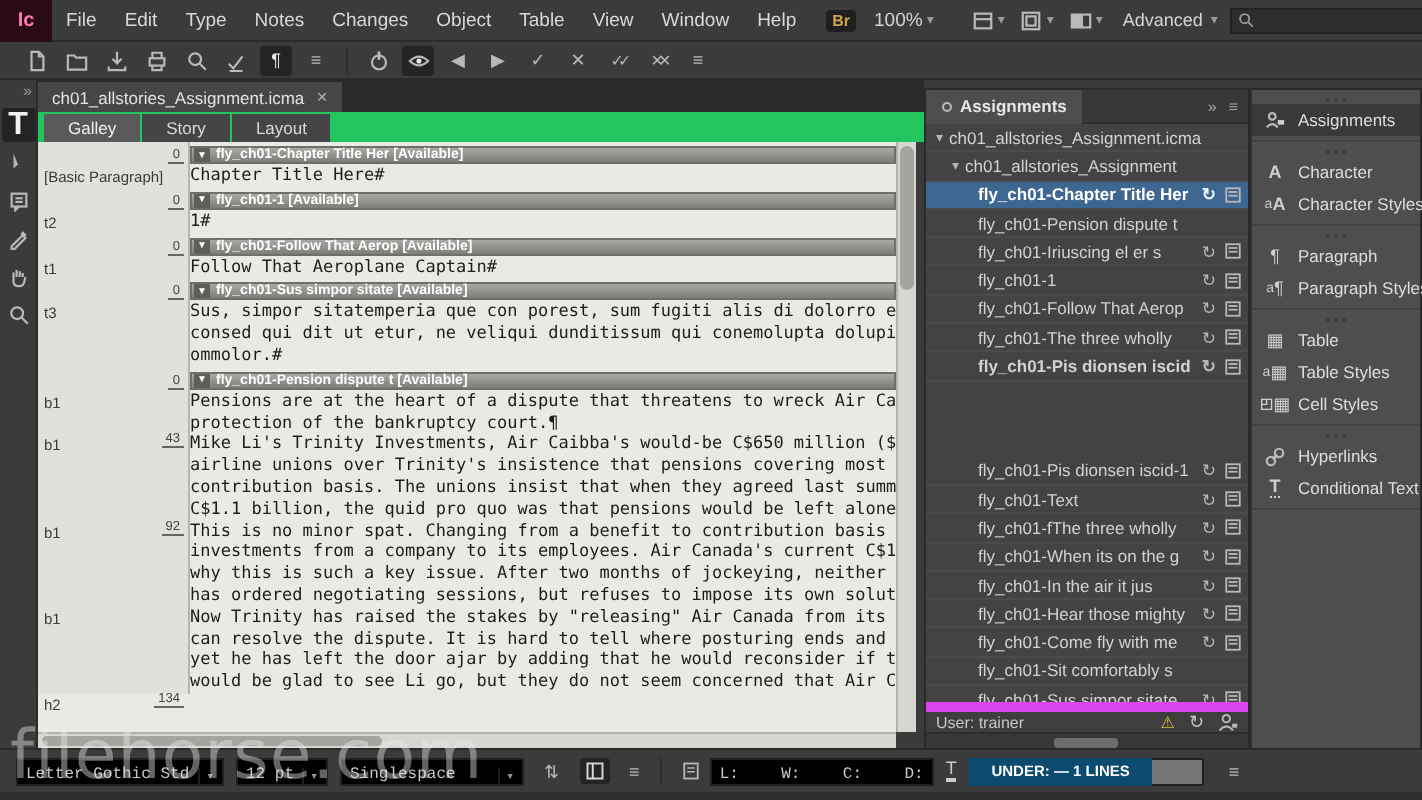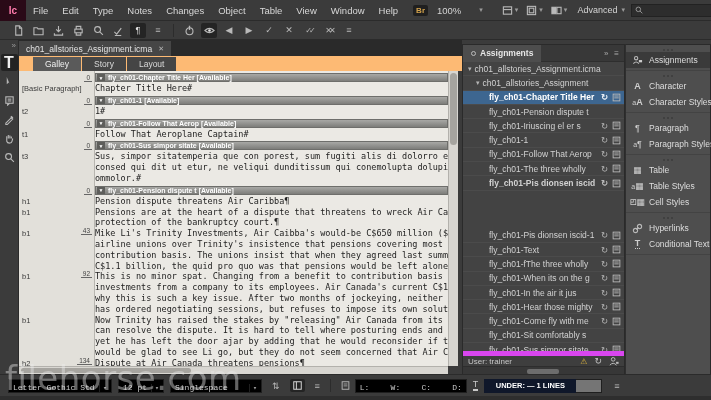--- a/index.html
+++ b/index.html
@@ -7,21 +7,21 @@
   body { position:relative; background:#3b3b3b; font-family:"Liberation Sans",sans-serif; color:#d4d4d4; }
 
   
   .menubar { position:absolute; left:0; top:0; width:711px; height:21px; background:#3b3b3b;
              border-bottom:1px solid #2b2b2b; display:flex; align-items:center; font-size:9.5px; }
   .applogo { width:26px; height:21px; background:#2a0a17; color:#ff7bac; font-weight:bold;
              display:flex; align-items:center; justify-content:center; font-size:10px; flex:none; }
   .menu-item { padding:0 7px; height:21px; display:flex; align-items:center; color:#d8d8d8; cursor:default; }
   .brbadge { background:#1f1f1f; color:#d2a24c; font-weight:bold; font-size:8px; padding:1px 3px;
              border-radius:2px; margin:0 4px 0 8px; }
-  .zoomdd { display:flex; align-items:center; gap:18px; padding:0 5px; }
+  .zoomdd { display:flex; align-items:center; gap:2px; padding:0 5px; }
   .caret { font-size:7px; color:#9a9a9a; }
   .vsep { width:1px; height:13px; background:#2c2c2c; margin:0 5px; }
   .tooldd { display:flex; align-items:center; gap:2px; padding:0 4px; }
   .tooldd svg { display:block; }
   .workspace { margin-left:auto; display:flex; align-items:center; gap:4px; padding:0 6px; font-size:9px; }
   .searchbox { width:108px; height:13px; background:#2d2d2d; border:1px solid #222; display:flex;
                align-items:center; padding:0 3px; gap:3px; margin-right:10px; }
   .searchbox input { background:transparent; border:none; outline:none; color:#bbb; font-size:8px; width:80px; }
 
   
@@ -41,22 +41,22 @@
   .tool { width:17px; height:17px; display:flex; align-items:center; justify-content:center;
           color:#b5b5b5; margin-bottom:2px; border-radius:2px; }
   .tool.pressed { background:#232323; color:#f0f0f0; font-weight:bold; }
 
   
   .doctabstrip { position:absolute; left:19px; top:40px; width:443px; height:16px; background:#2a2a2a;
                  display:flex; align-items:flex-end; }
   .doctab { background:#464646; height:15px; display:flex; align-items:center; gap:6px; padding:0 7px;
             font-size:8.5px; color:#e3e3e3; }
   .doctab .x { color:#b5b5b5; font-size:7px; }
-  .viewtabs { position:absolute; left:19px; top:56px; width:443px; height:15px; background:#fdba74;
-              display:flex; align-items:flex-end; gap:1px; padding-left:14px; }
+  .viewtabs { position:absolute; left:19px; top:56px; width:443px; height:15px; background:#22c55e;
+              display:flex; align-items:flex-end; gap:1px; padding-left:3px; }
   .viewtab { background:#454545; height:14px; display:flex; align-items:center; padding:0 12px;
              font-size:8.5px; color:#d9d9d9; }
   .viewtab.active { background:#5a5a5a; color:#f0f0f0; }
 
   
   .galley { position:absolute; left:19px; top:71px; width:429px; height:295px; background:#ebe9e4; overflow:hidden; }
   .g-row { display:flex; position:relative; }
   .g-margin { width:76px; flex:none; position:relative; background:#e2e0da; border-right:1px solid #b7b5af;
               font-size:7.5px; color:#3a3a3a; }
   .g-style { position:absolute; left:3px; top:1px; white-space:nowrap; }
@@ -114,21 +114,21 @@
 
   
   .statusbar { position:absolute; left:0; top:374px; width:711px; height:22px; background:#3b3b3b;
                border-top:1px solid #2b2b2b; display:flex; align-items:center; font-size:8px; }
   .sfield { background:#000000; border:1px solid #1f1f1f; height:14px; display:flex; align-items:flex-end;
             color:#c9c9c9; padding:0 4px;font-family:Liberation Mono, monospace; }
   .sfield .dd { margin-left:auto; border-left:1px solid #1f1f1f; padding-left:3px; font-size:6.5px; color:#999; }
   .sicon { color:#b9b9b9; font-size:9px; margin:0 5px; display:flex; align-items:center; }
   .sicon.pressed { background:#242424; padding:2px 3px; border-radius:2px; }
   .stats { width:112px; justify-content:space-between; display:flex; }
-  .copyfit-badge { background:#0f172a; color:#fff; font-weight:bold; font-size:7.5px; height:14px;
+  .copyfit-badge { background:#0c4a6e; color:#fff; font-weight:bold; font-size:7.5px; height:14px;
                    width:92px; display:flex; align-items:center; justify-content:center; }
   .copyfit-ext { background:#757575; width:26px; height:14px; border:1px solid #1f1f1f; border-left:none; }
   .bottomstrip { position:absolute; left:0; top:396px; width:711px; height:4px; background:#2e2e2e; }
   .copyfitT { font-size:9px; color:#c9c9c9; border-bottom:2px solid #c9c9c9; line-height:9px; margin:0 6px; }
 
   .watermark { position:absolute; left:5px; top:358px; font-size:34px; font-weight:normal; letter-spacing:0.5px;
                color:rgba(235,235,235,0.42); z-index:60; pointer-events:none; font-family:"DejaVu Sans",sans-serif; }
 </style>
 </head>
 <body>
@@ -392,28 +392,20 @@
       </div>
       <div class="g-body">
         <div class="g-hdr">
           <span class="g-tri">▼</span>
           <span>fly_ch01-Pension dispute t [Available]</span>
         </div>
       </div>
     </div>
     <div class="g-row">
       <div class="g-margin">
-        <span class="g-style">h1</span>
-      </div>
-      <div class="g-body">
-        <div class="g-lines">Pension dispute threatens Air Caribba¶</div>
-      </div>
-    </div>
-    <div class="g-row">
-      <div class="g-margin">
         <span class="g-style">b1</span>
       </div>
       <div class="g-body">
         <div class="g-lines">Pensions are at the heart of a dispute that threatens to wreck Air Caribba's restructuring
 protection of the bankruptcy court.¶</div>
       </div>
     </div>
     <div class="g-row">
       <div class="g-margin">
         <span class="g-style">b1</span>
@@ -446,23 +438,20 @@
         <div class="g-lines">Now Trinity has raised the stakes by "releasing" Air Canada from its exclusive investment
 can resolve the dispute. It is hard to tell where posturing ends and real positions begin.
 yet he has left the door ajar by adding that he would reconsider if there is substantial p
 would be glad to see Li go, but they do not seem concerned that Air Canada could also fail</div>
       </div>
     </div>
     <div class="g-row">
       <div class="g-margin">
         <span class="g-style">h2</span>
         <span class="g-mark">134</span>
-      </div>
-      <div class="g-body">
-        <div class="g-lines">Dispute at Air Canada threatens pensions¶</div>
       </div>
     </div>
   </div>
 <div class="vscroll">
     <div class="vthumb"></div>
   </div>
 <div class="hscroll">
     <div class="hthumb"></div>
   </div>
 

